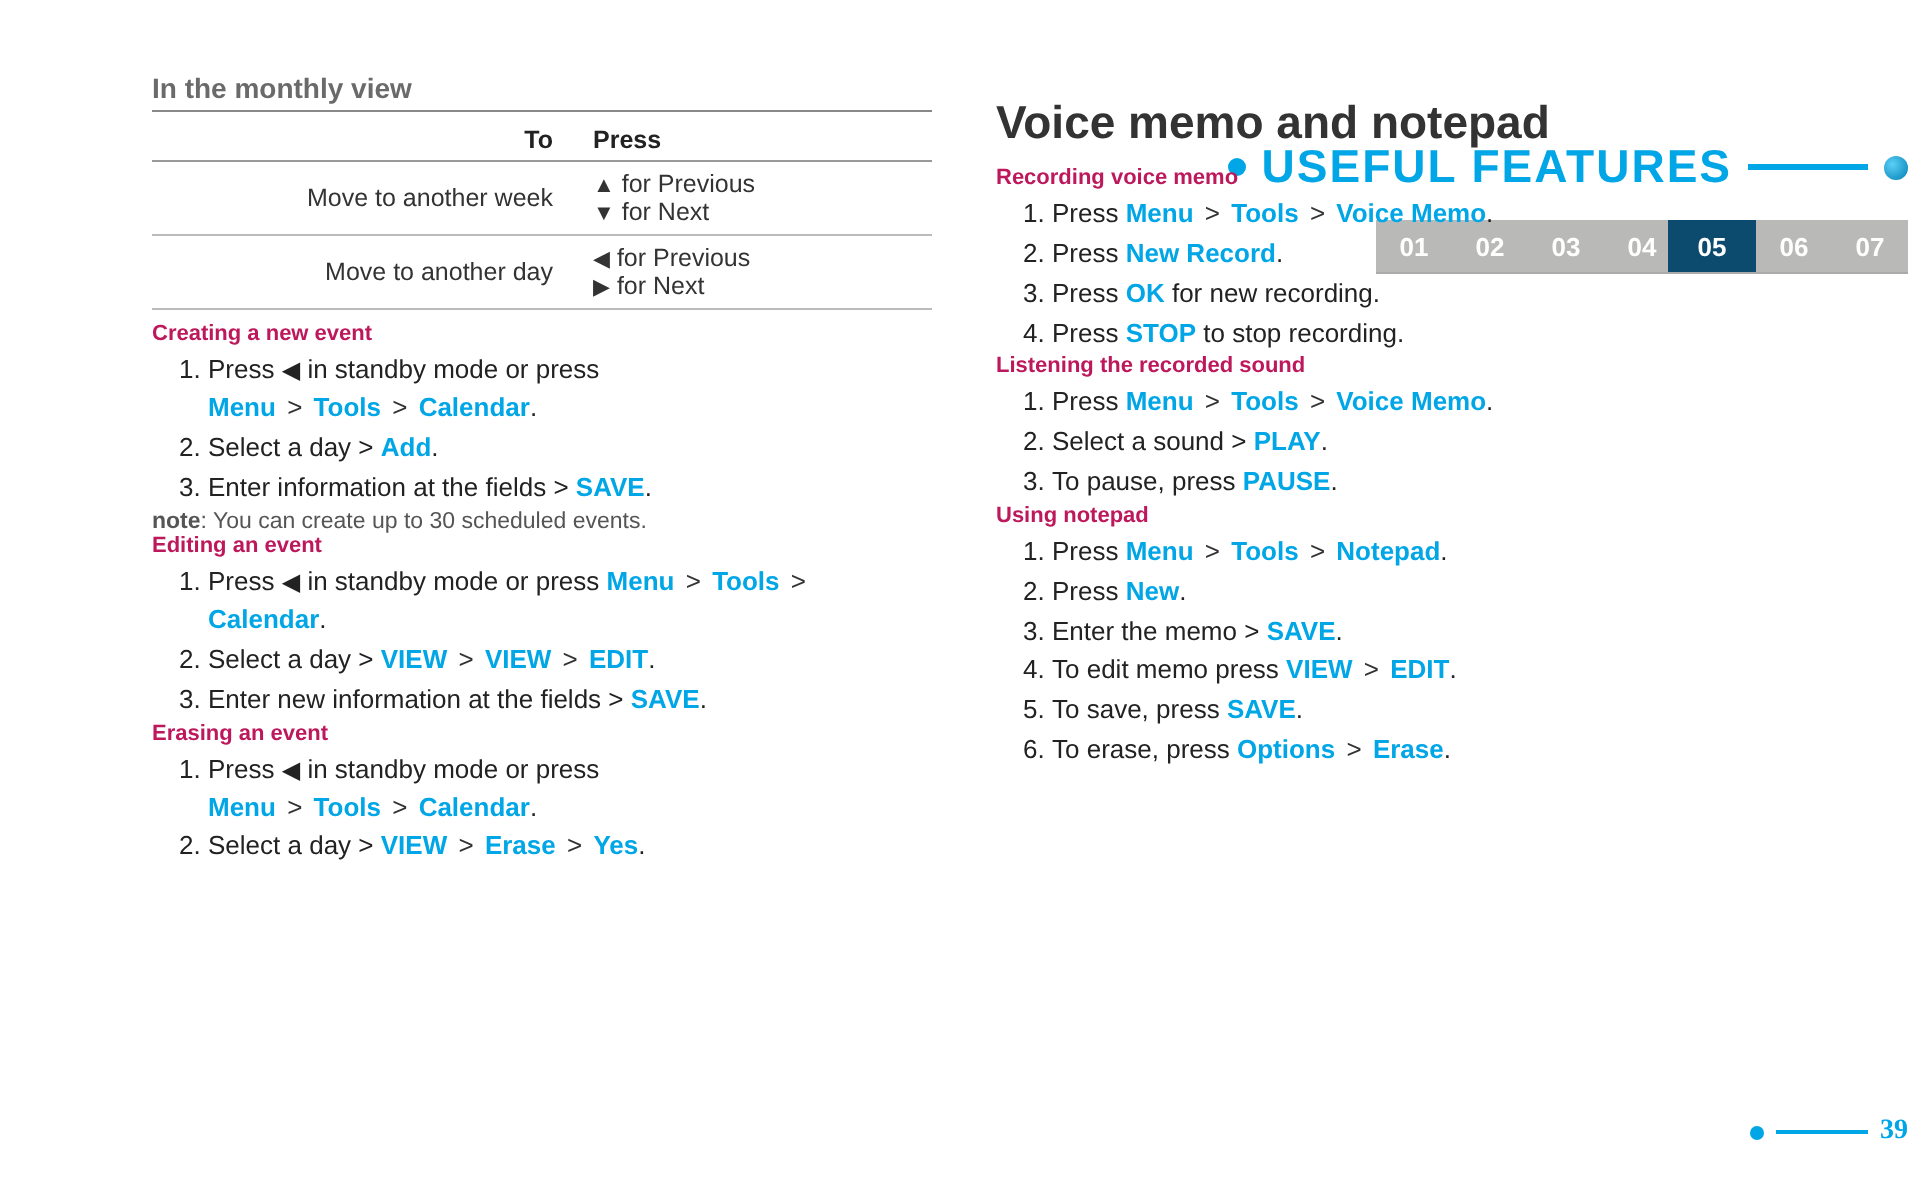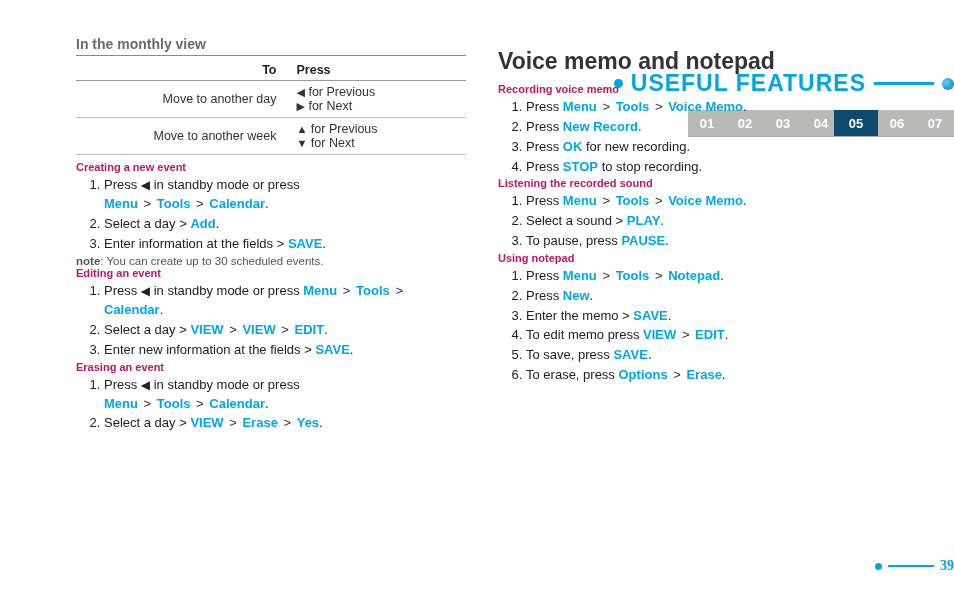--- a/index.html
+++ b/index.html
@@ -166,26 +166,26 @@
     <h2 class="section-heading">In the monthly view</h2>
     <table class="keymap">
       <thead>
         <tr>
           <th class="to">To</th>
           <th>Press</th>
         </tr>
       </thead>
       <tbody id="keymap-body">
           <tr>
+            <td class="to">Move to another week</td>
+            <td class="press"><span class="tri">▲</span> for Previous<br><span class="tri">▼</span> for Next</td>
+          </tr>
+          <tr>
             <td class="to">Move to another day</td>
             <td class="press"><span class="tri">◀</span> for Previous<br><span class="tri">▶</span> for Next</td>
-          </tr>
-          <tr>
-            <td class="to">Move to another week</td>
-            <td class="press"><span class="tri">▲</span> for Previous<br><span class="tri">▼</span> for Next</td>
           </tr>
         </tbody>
     </table>
 
     <h3 class="sub">Creating a new event</h3>
     <ol>
       <li>
         <span>Press </span><span class="glyph">◀</span><span> in standby mode or press </span><span class="kw">Menu</span><span class="gt">&nbsp;&gt;&nbsp;</span><span class="kw">Tools</span><span class="gt">&nbsp;&gt;&nbsp;</span><span class="kw">Calendar</span>.
       </li>
       <li><span>Select a day &gt; </span><span class="kw">Add</span>.</li>

